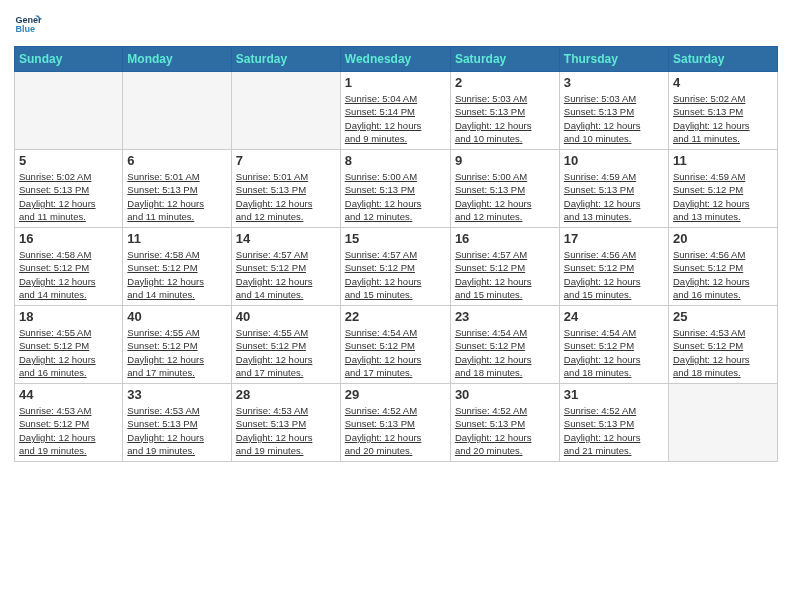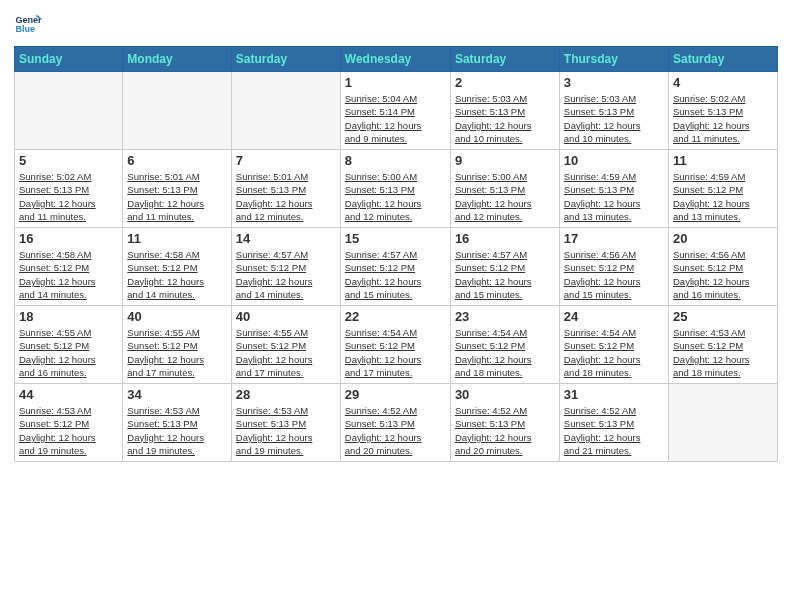--- a/index.html
+++ b/index.html
@@ -300,21 +300,21 @@
         </tr>
         <tr>
           <td>
             <div class="day-number">44</div>
             <div class="day-info" style="white-space: pre-line;">Sunrise: 4:53 AM
 Sunset: 5:12 PM
 Daylight: 12 hours
 and 19 minutes.</div>
           </td>
           <td>
-            <div class="day-number">34</div>
+            <div class="day-number">33</div>
             <div class="day-info" style="white-space: pre-line;">Sunrise: 4:53 AM
 Sunset: 5:13 PM
 Daylight: 12 hours
 and 19 minutes.</div>
           </td>
           <td>
             <div class="day-number">28</div>
             <div class="day-info" style="white-space: pre-line;">Sunrise: 4:53 AM
 Sunset: 5:13 PM
 Daylight: 12 hours

